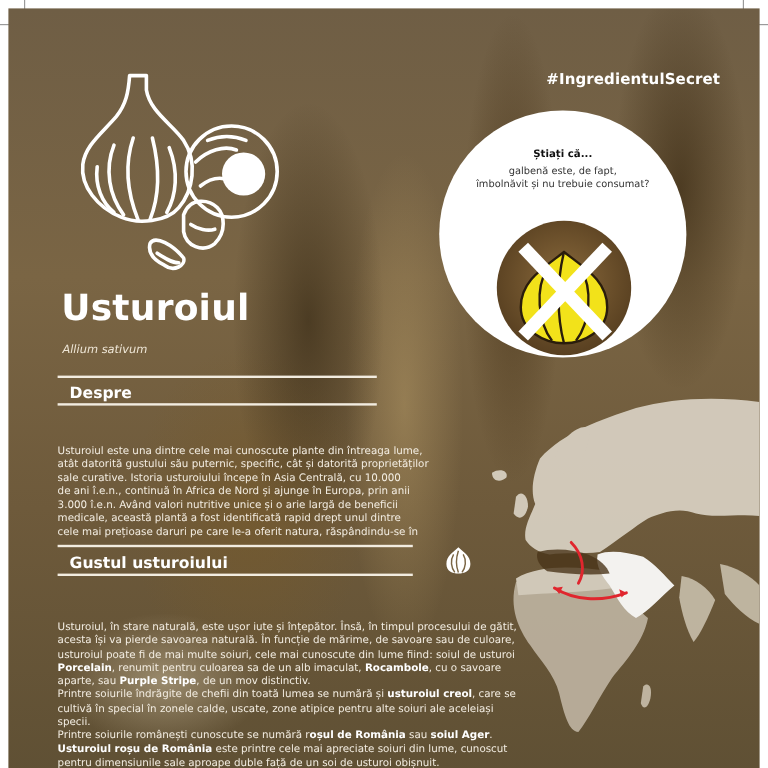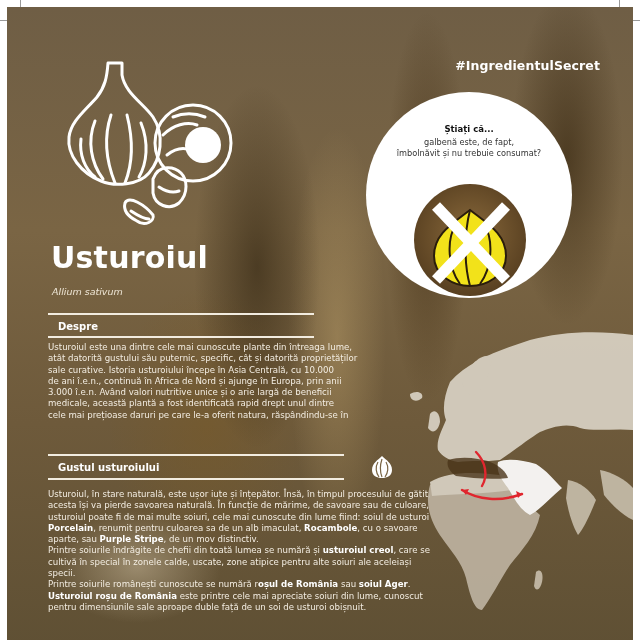--- a/index.html
+++ b/index.html
@@ -13,22 +13,22 @@
       radial-gradient(ellipse 80px 240px at 560px 150px, rgba(50,34,12,0.6), rgba(0,0,0,0) 70%),
       radial-gradient(ellipse 120px 80px at 130px 560px, rgba(220,205,175,0.45), rgba(0,0,0,0) 70%),
       radial-gradient(ellipse 140px 200px at 200px 420px, rgba(120,90,40,0.55), rgba(0,0,0,0) 70%),
       linear-gradient(180deg, #6f5e45 0%, #7a6544 35%, #6e5a3b 65%, #5f5034 100%);
   }
   .crop { position:absolute; background:#9a9a9a; }
   .hashtag { position:absolute; right:33px; top:51px; color:#fff; font-weight:bold; font-size:12.5px; letter-spacing:0.1px;margin-left:48px; }
   .title { position:absolute; left:44px; top:233px; color:#fff; font-weight:bold; font-size:30px; letter-spacing:0.2px; }
   .latin { position:absolute; left:45px; top:279px; color:#eee6d6; font-style:italic; font-size:9.5px; }
   .rule { position:absolute; height:2px; background:#f2ece0; }
-  .section-head { position:absolute; color:#fff; font-weight:bold; font-size:10px;padding-left:10px; }
-  .body-text { position:absolute; color:#f3ede2; font-size:8.6px; line-height:11.3px; }
+  .section-head { position:absolute; color:#fff; font-weight:bold; font-size:13px;padding-left:10px; }
+  .body-text { position:absolute; color:#f3ede2; font-size:8.6px; line-height:11.3px;margin-top:29px; }
   .body-text b { color:#fff; }
   .circle { position:absolute; left:359px; top:85px; width:206px; height:206px; border-radius:50%; background:#fff; }
   .circle-q { position:absolute; left:0; width:100%; text-align:center; }
   .q-title { top:32px; font-weight:bold; font-size:8.5px; color:#111; }
   .q-text { top:45px; font-size:8.2px; line-height:11px; color:#333; }
   .inner-circle { position:absolute; left:48px; top:92px; width:112px; height:112px; border-radius:50%;
     background: radial-gradient(circle at 50% 45%, #8a6a3c 0%, #5b4222 70%, #4a3519 100%); overflow:hidden; }
   .map { position:absolute; left:383px; top:303px; width:243px; height:337px; }
   .svg-abs { position:absolute; }
 </style>

